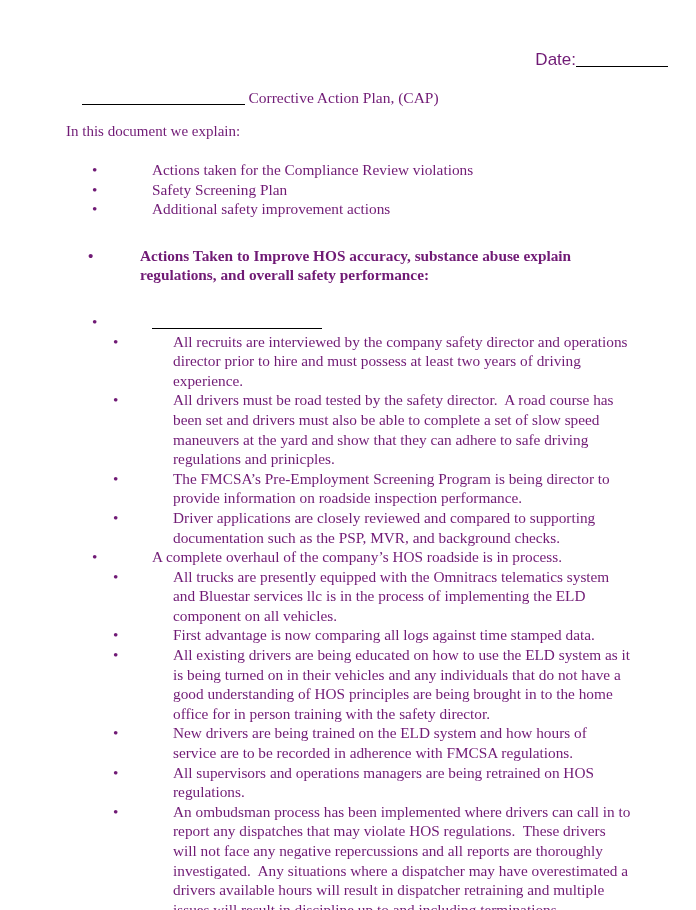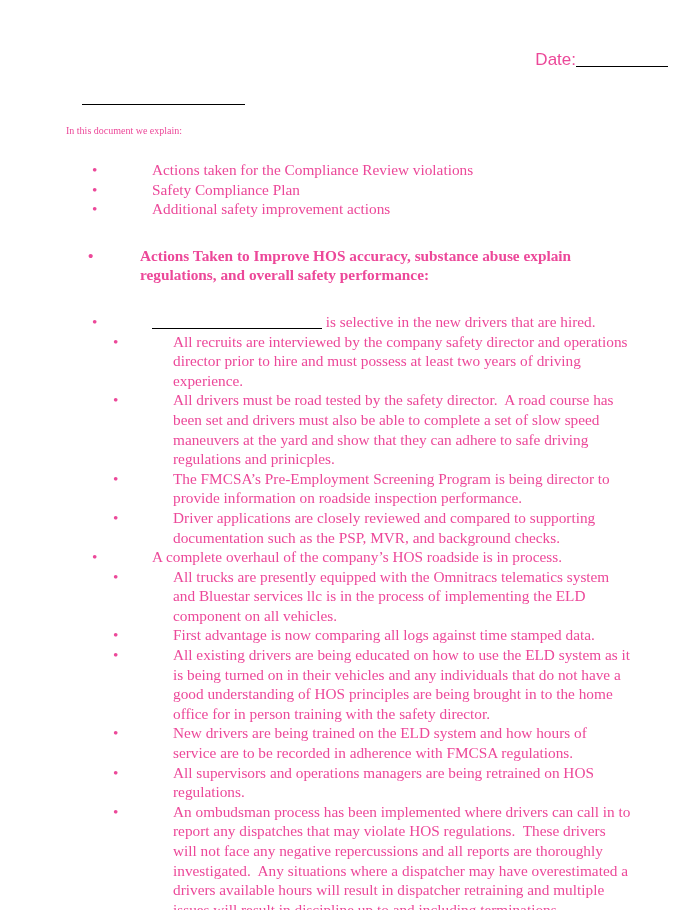--- a/index.html
+++ b/index.html
@@ -7,21 +7,21 @@
     padding: 0;
     background: #ffffff;
   }
   .page {
     position: relative;
     width: 696px;
     height: 910px;
     background: #ffffff;
     overflow: hidden;
     font-family: "Liberation Serif", "DejaVu Serif", serif;
-    color: #ec4899;
+    color: #701a75;
     -webkit-font-smoothing: antialiased;
   }
 
   
   .date-line {
     position: absolute;
     top: 30px;
     right: 28px;
     font-family: "Liberation Sans", "DejaVu Sans", sans-serif;
     font-size: 17px;
@@ -48,21 +48,21 @@
     border-bottom: 1.2px solid #000;
     width: 163px;
     vertical-align: -2px;
   }
 
   
   .intro {
     position: absolute;
     top: 121px;
     left: 66px;
-    font-size: 10px;
+    font-size: 15px;
     line-height: 20px;
   }
 
   
   .body-block {
     position: absolute;
     left: 0;
     top: 0;
     width: 696px;
   }
@@ -128,52 +128,52 @@
 </head>
 <body>
 
 <div class="page">
 
   <div class="date-line">
     <span>Date:</span><span class="date-blank"></span>
   </div>
 
   <div class="title-line">
-    <span class="title-blank"></span>
+    <span class="title-blank"></span><span> Corrective Action Plan, (CAP)</span>
   </div>
 
   <div class="intro">In this document we explain:</div>
 
   <div class="body-block" style="top:160px;">
 
     <div class="row lvl1">
       <span class="bul">•</span>
       <span class="txt">Actions taken for the Compliance Review violations</span>
     </div>
     <div class="row lvl1">
       <span class="bul">•</span>
-      <span class="txt">Safety Compliance Plan</span>
+      <span class="txt">Safety Screening Plan</span>
     </div>
     <div class="row lvl1">
       <span class="bul">•</span>
       <span class="txt">Additional safety improvement actions</span>
     </div>
 
     <div class="gap-lg"></div>
 
     <div class="row lvl1b">
       <span class="bul">•</span>
       <span class="txt">Actions Taken to Improve HOS accuracy, substance abuse explain regulations, and overall safety performance:</span>
     </div>
 
     <div class="gap-lg"></div>
 
     <div class="row lvl1">
       <span class="bul">•</span>
-      <span class="txt"><span class="inline-blank blank-170"></span><span> is selective in the new drivers that are hired.</span></span>
+      <span class="txt"><span class="inline-blank blank-170"></span></span>
     </div>
 
     <div class="row lvl2">
       <span class="bul">•</span>
       <span class="txt spaced">All recruits are interviewed by the company safety director and operations director prior to hire and must possess at least two years of driving experience.</span>
     </div>
     <div class="row lvl2">
       <span class="bul">•</span>
       <span class="txt spaced">All drivers must be road tested by the safety director.  A road course has been set and drivers must also be able to complete a set of slow speed maneuvers at the yard and show that they can adhere to safe driving regulations and prinicples.</span>
     </div>

